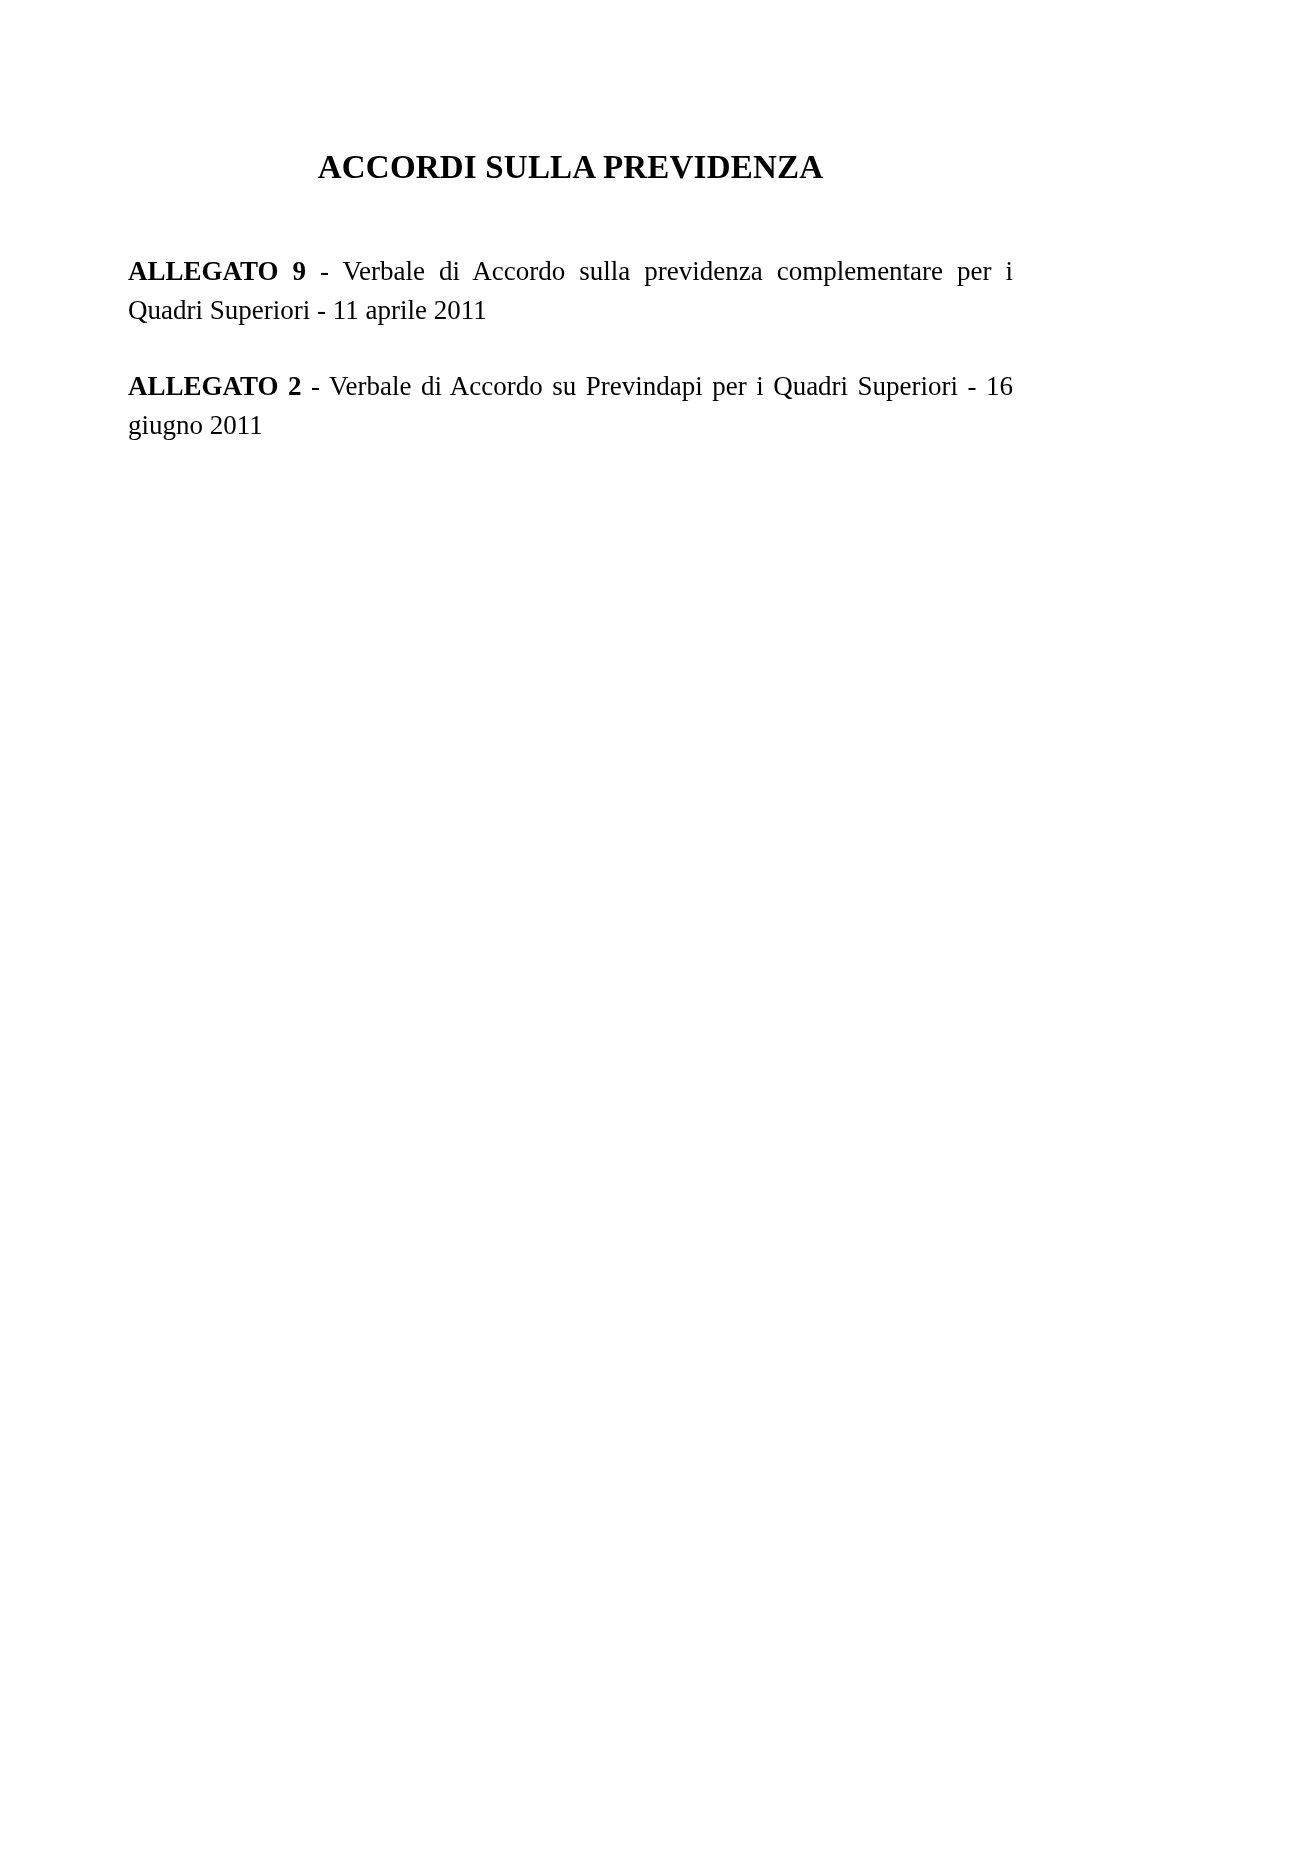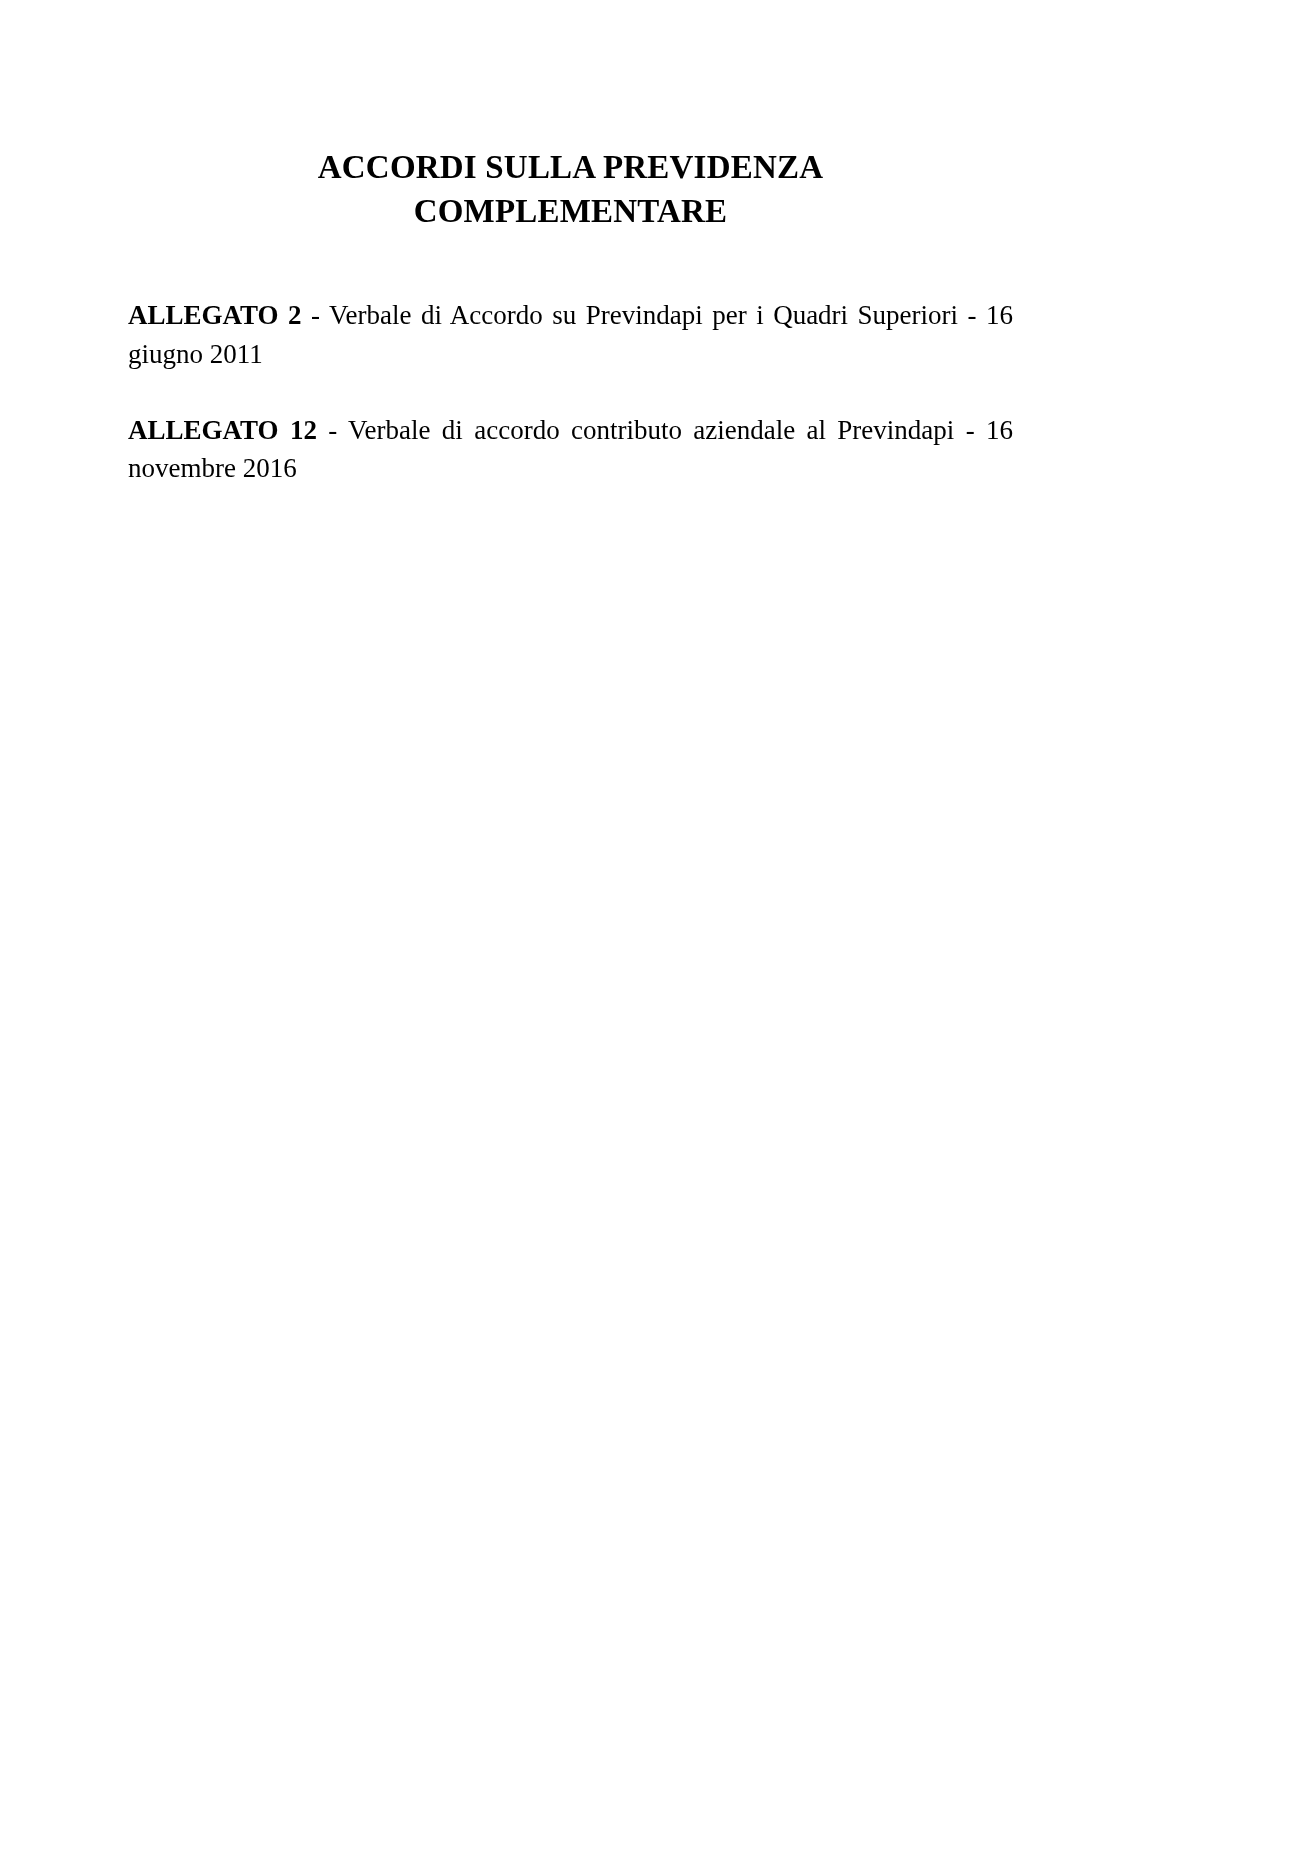--- a/index.html
+++ b/index.html
@@ -60,31 +60,30 @@
   }
 </style>
 </head>
 <body>
 
 <div class="page">
   <div class="content">
 
     <h1 class="doc-title">
       <span class="title-line">ACCORDI SULLA PREVIDENZA</span>
-      <span class="title-line">COMPLEMENTARE</span>
     </h1>
 
     <div class="body-block">
 
+      <p class="para">
+        <span class="label">ALLEGATO 9</span><span class="rest"> - Verbale di Accordo sulla previdenza complementare per i Quadri Superiori - 11 aprile 2011</span>
+      </p>
 
       <p class="para">
         <span class="label">ALLEGATO 2</span><span class="rest"> - Verbale di Accordo su Previndapi per i Quadri Superiori - 16 giugno 2011</span>
       </p>
 
 
-      <p class="para">
-        <span class="label">ALLEGATO 12</span><span class="rest"> - Verbale di accordo contributo aziendale al Previndapi - 16 novembre 2016</span>
-      </p>
 
 
     </div>
   </div>
 </div>
 
 </body></html>

